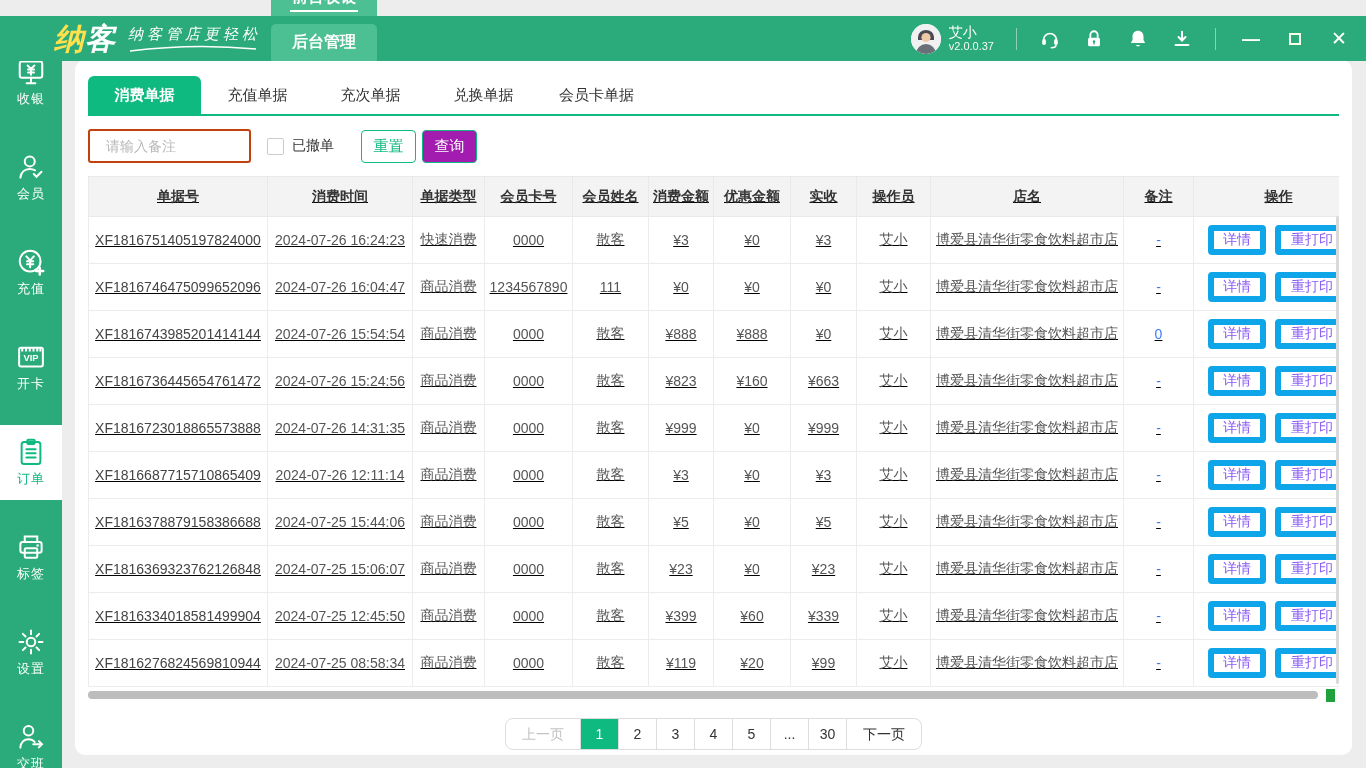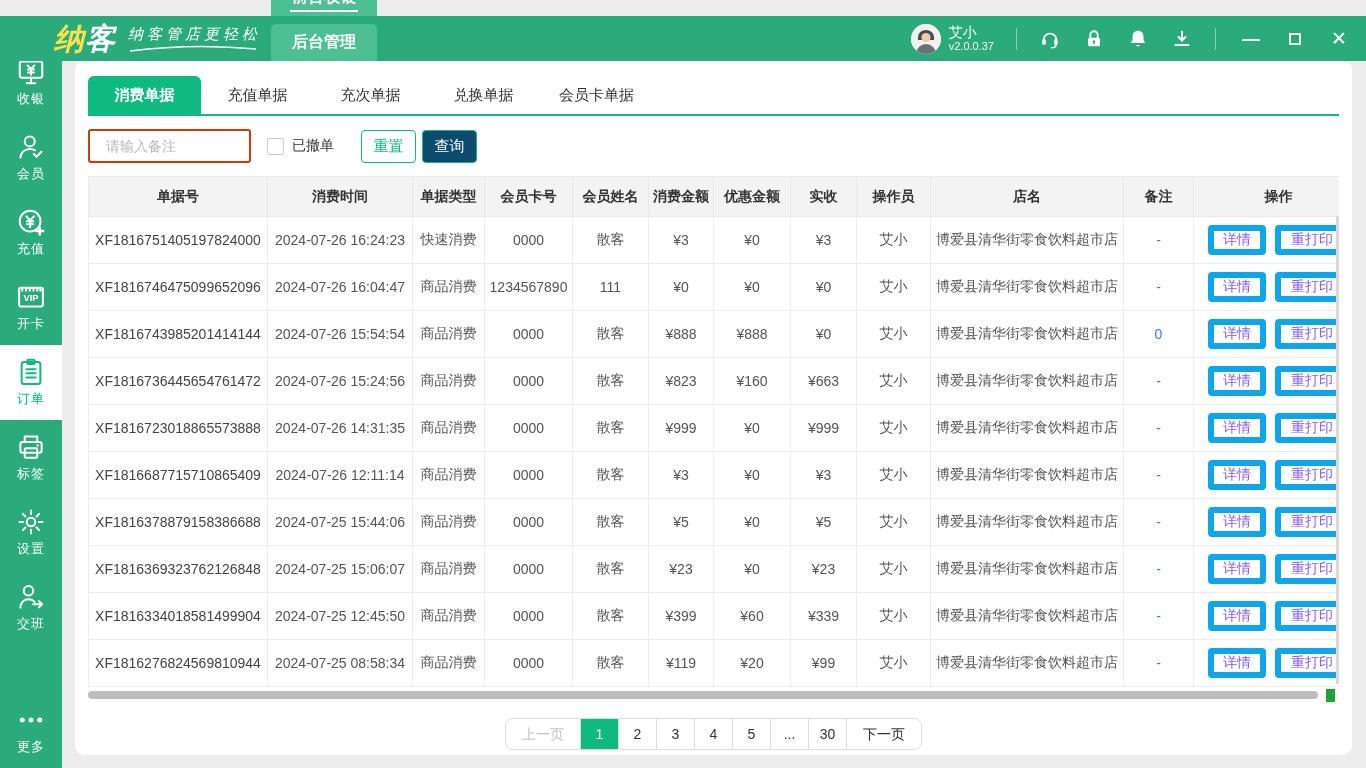--- a/index.html
+++ b/index.html
@@ -30,21 +30,21 @@
   .tb-icon { width:22px; height:22px; color:#fff; cursor:pointer; display:flex; align-items:center; justify-content:center; }
   .tb-icons { display:flex; align-items:center; gap:22px; }
   .win-controls { display:flex; align-items:center; gap:26px; padding-left:4px; }
   .win-btn { color:#fff; cursor:pointer; display:flex; align-items:center; justify-content:center; width:18px; height:18px; }
   .win-min { font-size:18px; font-weight:bold; line-height:10px; }
   .win-max span { width:12px; height:12px; border:2px solid #f6ffe8; display:block; }
   .win-close { font-size:19px; }
 
   
   .sidebar { position:absolute; top:45px; left:0; width:62px; height:723px; background:#2bab7c;
-             display:flex; flex-direction:column; z-index:10; }
+             display:flex; flex-direction:column; z-index:10;gap:20px; }
   .sb-item { height:75px; display:flex; flex-direction:column; align-items:center; justify-content:center;
              gap:3px; color:#fff; cursor:pointer; flex:0 0 auto; }
   .sb-item.active { background:#ffffff; color:#0fba80; }
   .sb-icon { width:30px; height:30px; display:flex; align-items:center; justify-content:center; }
   .sb-label { font-size:13px; letter-spacing:1px; }
   .sb-spacer { flex:1; }
 
   
   .card { position:absolute; left:75px; top:60px; width:1277px; height:695px; background:#fff;
           border-radius:10px; padding:16px 13px 0 13px; }
@@ -58,25 +58,25 @@
   
   .filter-row { margin-top:13px; display:flex; align-items:center; height:34px; }
   .note-input { width:163px; height:34px; border:2px solid #c2410c; border-radius:3px; padding:0 16px;
                 font-size:14px; color:#333; outline:none; font-family:inherit; }
   .note-input::placeholder { color:#b8b8b8; }
   .chk { width:17px; height:17px; border:1px solid #ccc; border-radius:2px; background:#fff;
          margin-left:16px; cursor:pointer; flex:0 0 auto; }
   .chk-label { font-size:14px; color:#333; margin-left:8px; cursor:pointer; }
   .btn-reset { width:55px; height:33px; margin-left:27px; background:#fff; border:1px solid #0fba80;
                color:#0fba80; border-radius:4px; font-size:15px; cursor:pointer; font-family:inherit; }
-  .btn-search { width:55px; height:33px; margin-left:6px; background:#0c4a6e; border:1px solid #0fba80;
+  .btn-search { width:55px; height:33px; margin-left:6px; background:#a21caf; border:1px solid #0fba80;
                 color:#fff; border-radius:4px; font-size:15px; cursor:pointer; font-family:inherit; }
 
   
-  .table-wrap { margin-top:13px; position:relative; overflow:hidden; width:1251px; height:511px; }
+  .table-wrap { margin-top:13px; position:relative; overflow:hidden; width:1251px; height:511px;text-decoration:underline; }
   table { border-collapse:collapse; table-layout:fixed; width:1275px; }
   th { height:40px; background:#f3f3f3; font-size:14px; font-weight:bold; color:#333;
        border:1px solid #e9e9e9; text-align:center; }
   td { height:47px; background:#fff; font-size:14px; color:#555; border:1px solid #ececec;
        text-align:center; white-space:nowrap; overflow:hidden; }
   td.c-bill { color:#444; }
   td.c-note { color:#3d7bf5; }
   td .note-link { color:#3d7bf5; cursor:pointer; }
   .row-btn { height:30px; border:6px solid #0ea5e9; background:#fff; color:#8b5cf6; border-radius:4px;
              font-size:14px; cursor:pointer; font-family:inherit; }

